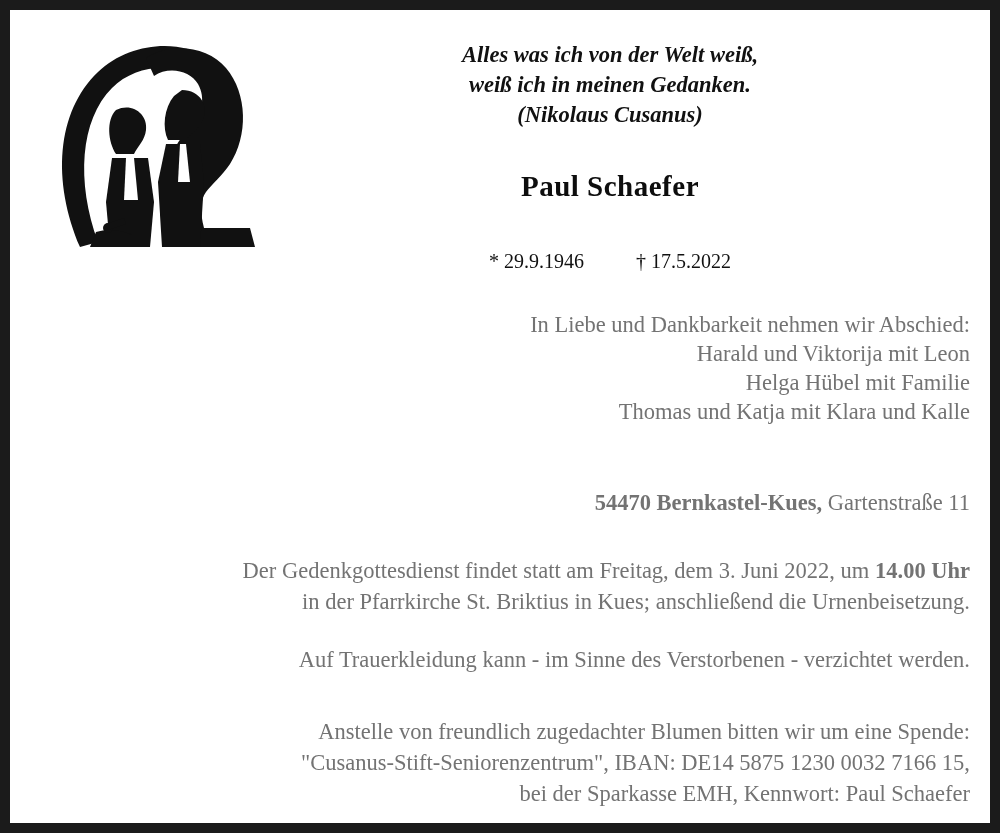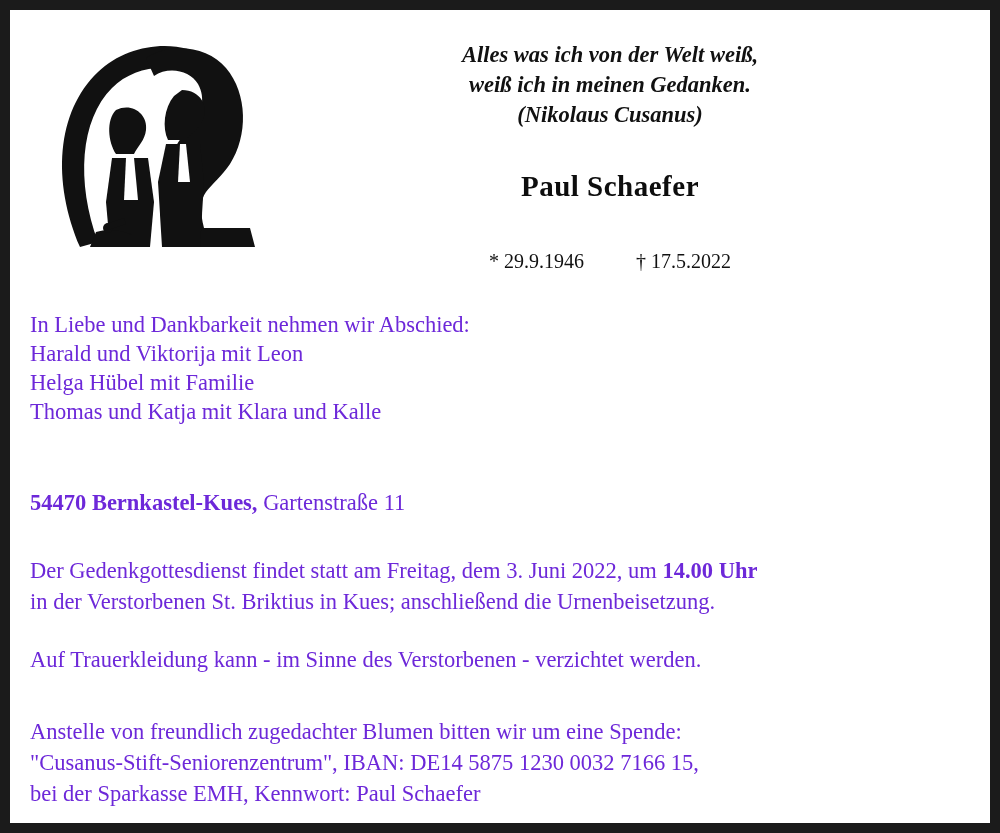--- a/index.html
+++ b/index.html
@@ -73,24 +73,24 @@
     margin-top: 12px;
   }
   .dates .gap {
     display: inline-block;
     width: 42px;
   }
   .block {
     position: absolute;
     left: 20px;
     width: 940px;
-    text-align: left;
+    text-align: right;
     font-size: 22.5px;
     line-height: 29px;
-    color: #6d28d9;
+    color: #737373;
   }
   .family { top: 300px; }
   .address { top: 478px; font-size: 22.5px; }
   .address b { font-weight: 700; }
   .service { top: 545px; line-height: 31px; }
   .service b { font-weight: 700; }
   .dress { top: 635px; }
   .donation { top: 706px; line-height: 31px; }
   .line { white-space: nowrap; }
 </style>
@@ -140,21 +140,21 @@
     </div>
 
     <div class="block address">
       <b>54470 Bernkastel-Kues,</b><span> Gartenstraße 11</span>
     </div>
 
     <div class="block service">
       <div class="line">
         <span>Der Gedenkgottesdienst findet statt am Freitag, dem 3. Juni 2022, um </span><b>14.00 Uhr</b>
       </div>
-      <div class="line">in der Verstorbenen St. Briktius in Kues; anschließend die Urnenbeisetzung.</div>
+      <div class="line">in der Pfarrkirche St. Briktius in Kues; anschließend die Urnenbeisetzung.</div>
     </div>
 
     <div class="block dress">Auf Trauerkleidung kann - im Sinne des Verstorbenen - verzichtet werden.</div>
 
     <div class="block donation">
       <div class="line">Anstelle von freundlich zugedachter Blumen bitten wir um eine Spende:</div>
       <div class="line">"Cusanus-Stift-Seniorenzentrum", IBAN: DE14 5875 1230 0032 7166 15,</div>
       <div class="line">bei der Sparkasse EMH, Kennwort: Paul Schaefer</div>
     </div>
 

